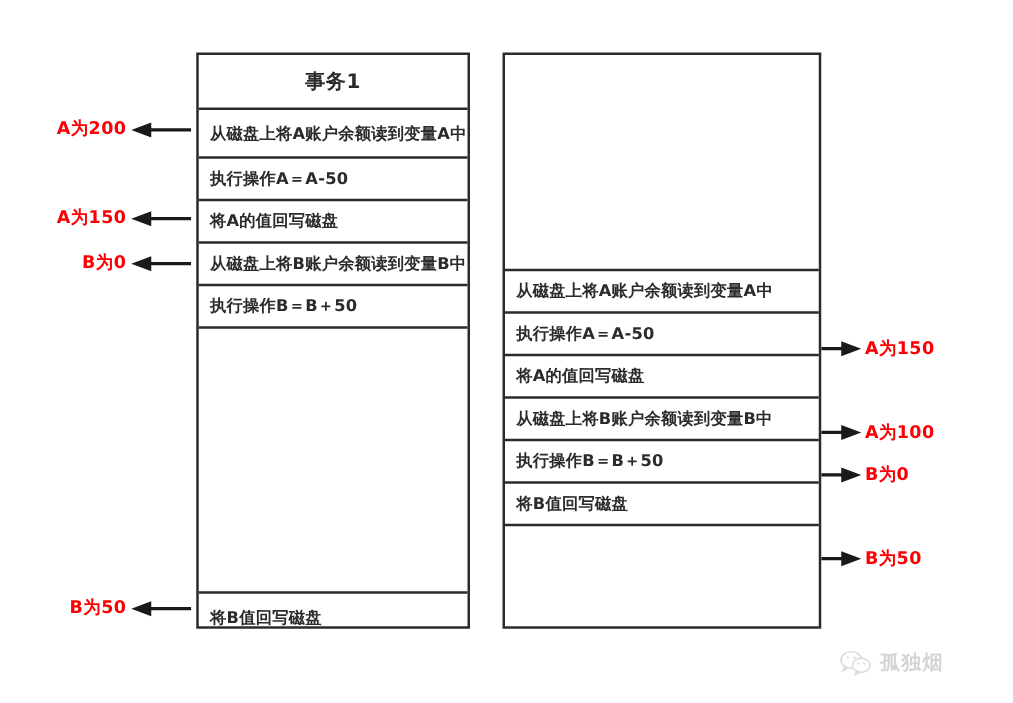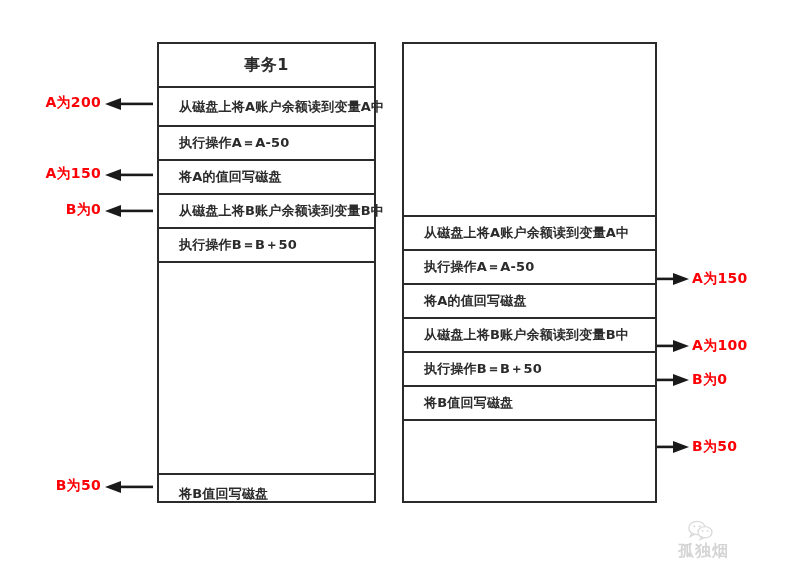--- a/index.html
+++ b/index.html
@@ -45,21 +45,21 @@
     font-weight: bold;
     color: #2b2b2b;
     letter-spacing: 0.5px;
   }
 
   .cell {
     box-sizing: border-box;
     border-bottom: 2px solid #2b2b2b;
     display: flex;
     align-items: center;
-    padding-left: 20px;
+    padding-left: 9px;
     font-size: 13px;
     font-weight: bold;
     color: #2b2b2b;
     white-space: nowrap;
     letter-spacing: 0.2px;
   }
   .cell.last { border-bottom: none; }
 
   .spacer { box-sizing: border-box; }
   .spacer.bordered { border-bottom: 2px solid #2b2b2b; }
@@ -83,23 +83,22 @@
   .anno-left  { justify-content: flex-end; align-items: flex-end; }
   .anno-left .anno-label { margin-right: 4px; }
   .anno-right .anno-label { margin-left: 3px; }
 
   
   #watermark {
     position: absolute;
     left: 672px;
     top: 519px;
     display: flex;
-    align-items: center;
+    align-items: flex-end;
     opacity: 0.42;
-    flex-direction: column;
   }
   #watermark .wm-text {
     font-size: 16px;
     color: #9a9a9a;
     font-weight: bold;
     margin-left: 6px;
     letter-spacing: 1px;
   }
 </style>
 </head>

